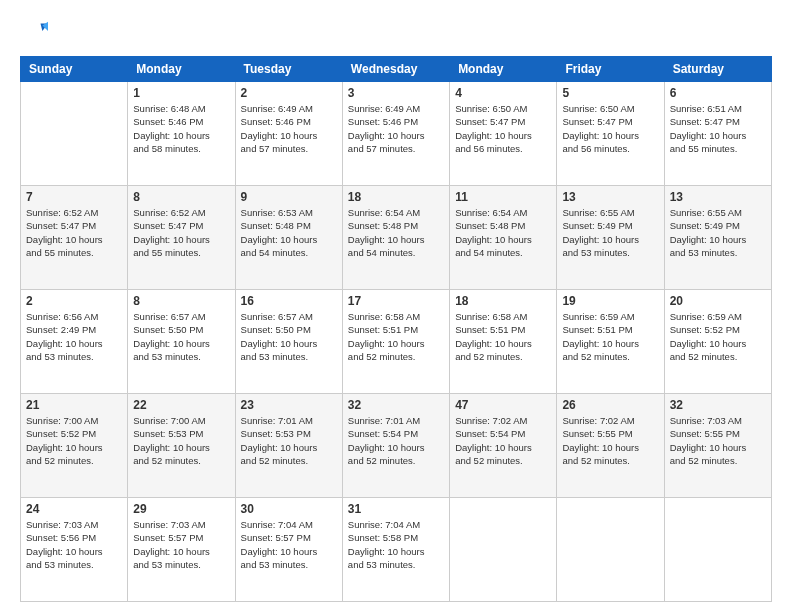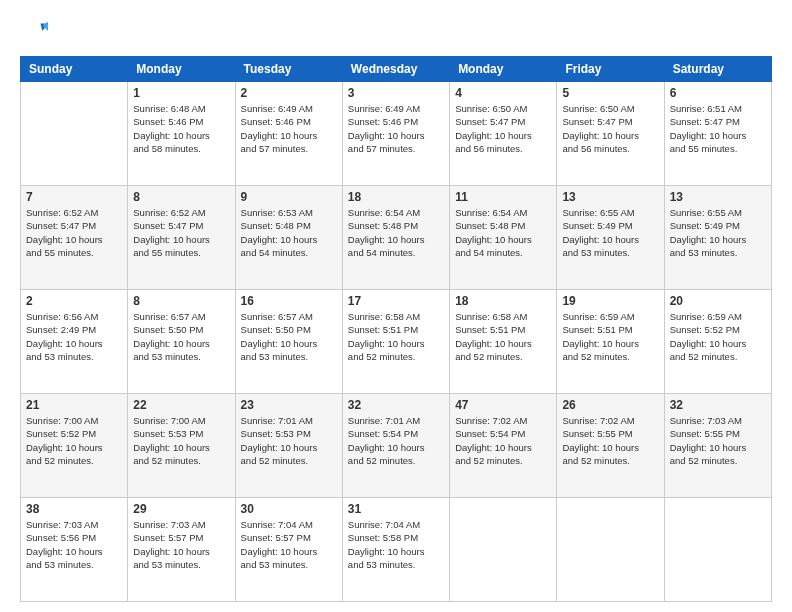--- a/index.html
+++ b/index.html
@@ -325,21 +325,21 @@
           <td>
             <span class="day-number">32</span>
             <div class="day-info" style="white-space: pre-line;">Sunrise: 7:03 AM
 Sunset: 5:55 PM
 Daylight: 10 hours
 and 52 minutes.</div>
           </td>
         </tr>
         <tr class="row-white">
           <td>
-            <span class="day-number">38</span>
+            <span class="day-number">24</span>
             <div class="day-info" style="white-space: pre-line;">Sunrise: 7:03 AM
 Sunset: 5:56 PM
 Daylight: 10 hours
 and 53 minutes.</div>
           </td>
           <td>
             <span class="day-number">29</span>
             <div class="day-info" style="white-space: pre-line;">Sunrise: 7:03 AM
 Sunset: 5:57 PM
 Daylight: 10 hours

